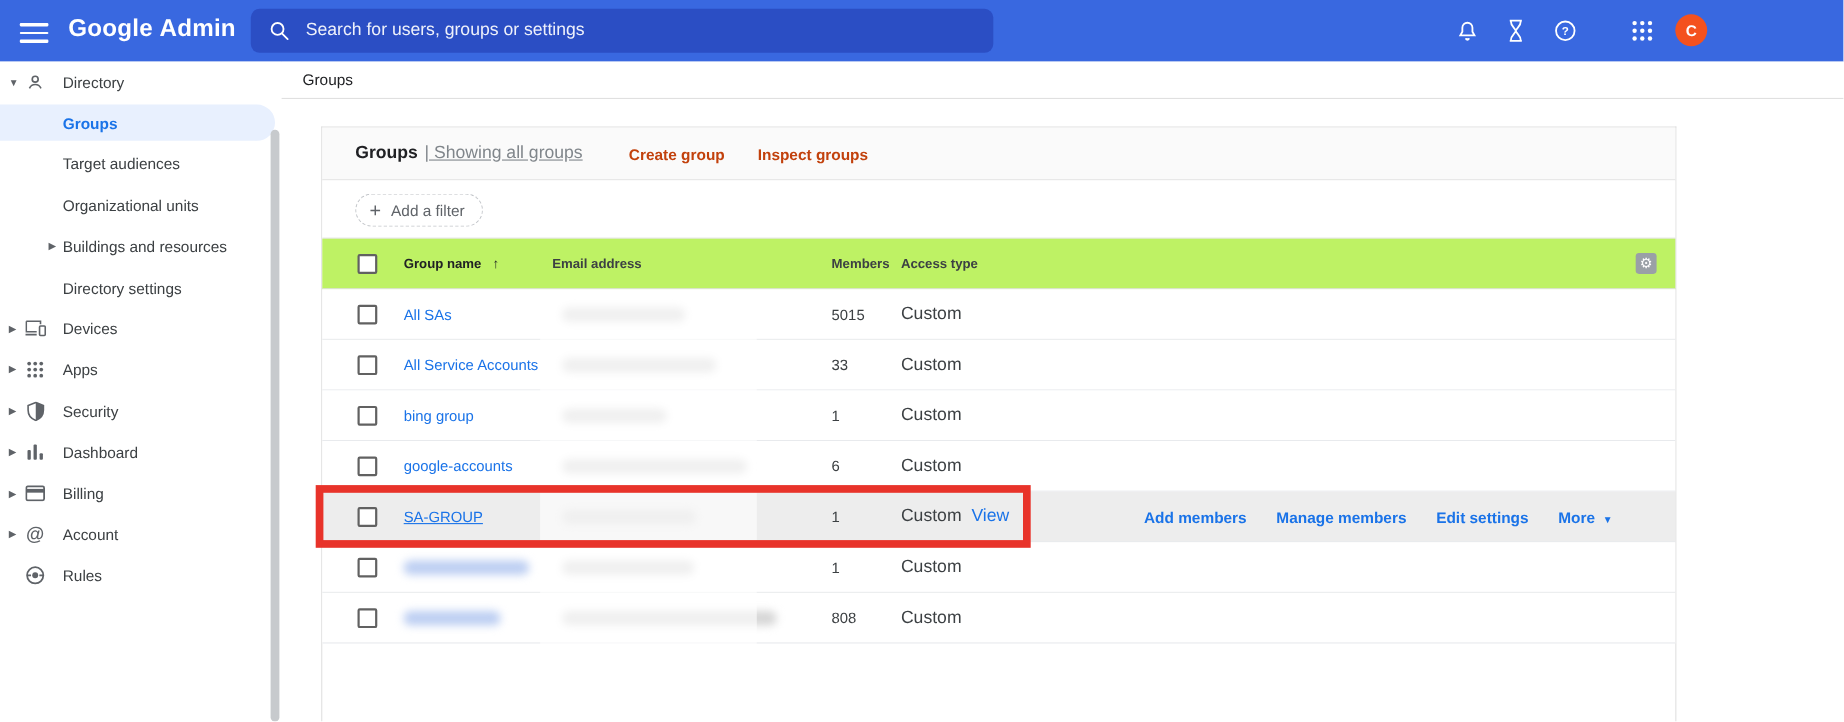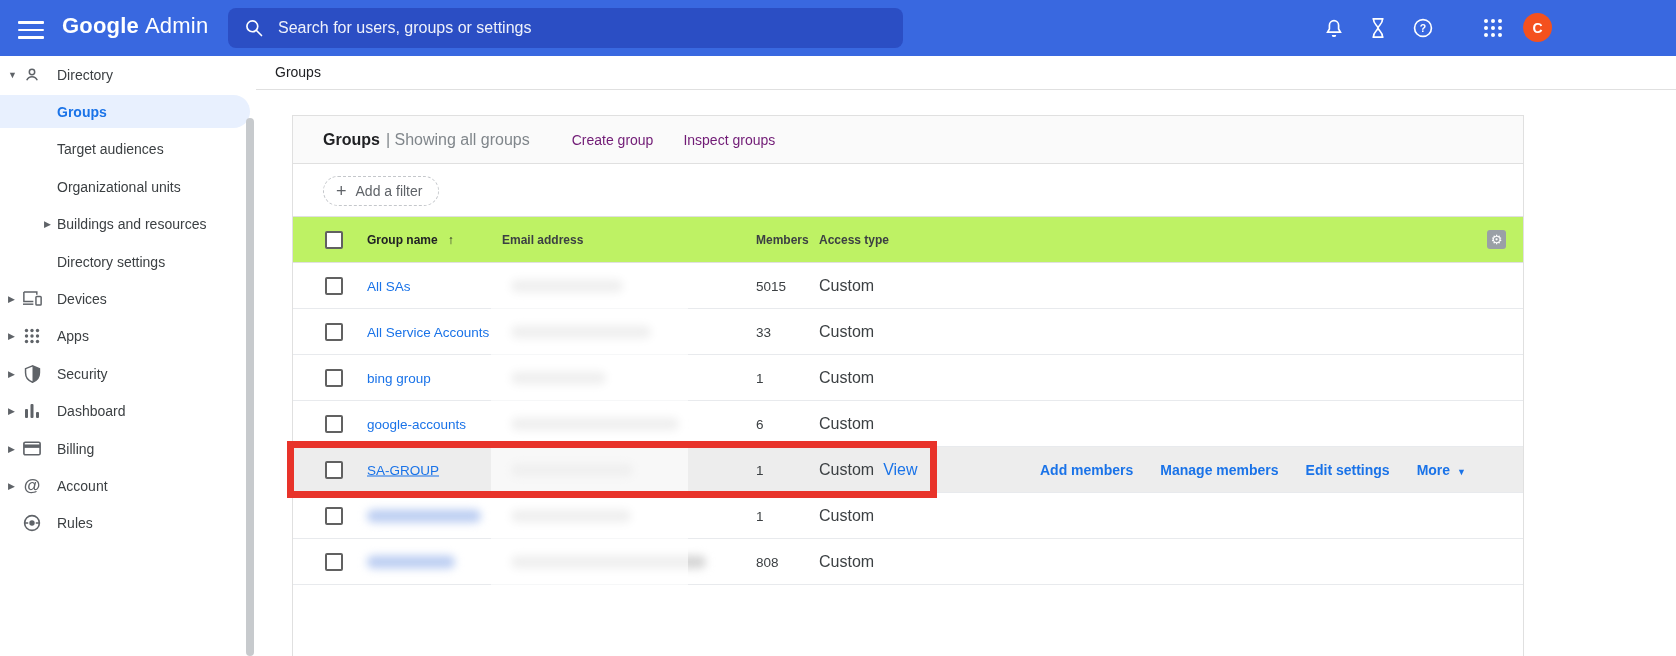--- a/index.html
+++ b/index.html
@@ -6,21 +6,21 @@
   html,body { width:1676px; height:656px; overflow:hidden; background:#fff;
     font-family:"Liberation Sans","DejaVu Sans",sans-serif; }
   .frame { position:relative; width:1676px; height:656px; background:#fff; }
 
   
   .topbar { position:absolute; left:0; top:0; width:1676px; height:56px; background:#3968E0; }
   .hamburger { position:absolute; left:18px; top:16px; width:26px; height:24px; cursor:pointer; }
   .hamburger span { display:block; width:26px; height:2.5px; background:#fff; margin:5px 0; border-radius:1px; }
   .brand { position:absolute; left:62px; top:13px; color:#fff; font-size:22px; letter-spacing:.2px; white-space:nowrap; }
   .brand .g { font-weight:700; }
-  .brand .a { font-weight:400; margin-left:6px; }
+  .brand .a { font-weight:700; margin-left:6px; }
   .searchbox { position:absolute; left:228px; top:8px; width:675px; height:40px; background:#2B4EC4; border-radius:8px; display:flex; align-items:center; }
   .search-ic { margin:0 14px 0 16px; flex:0 0 auto; }
   .searchbox input { background:transparent; border:none; outline:none; color:#fff; font-size:16px; width:560px; font-family:inherit; }
   .searchbox input::placeholder { color:rgba(255,255,255,.92); opacity:1; }
   .tb-ic { position:absolute; top:14px; width:28px; height:28px; display:flex; align-items:center; justify-content:center; cursor:pointer; }
   .avatar { position:absolute; left:1523px; top:13px; width:29px; height:29px; border-radius:50%; background:#F4511E; color:#fff; font-size:14px; font-weight:700; display:flex; align-items:center; justify-content:center; cursor:pointer; }
 
   
   .sidebar { position:absolute; left:0; top:56px; width:256px; height:600px; background:#fff; }
   .side-item { position:relative; height:37.4px; cursor:pointer; }
@@ -33,22 +33,22 @@
   .side-scrollbar { position:absolute; left:246px; top:62px; width:8px; height:538px; background:#C7CACD; border-radius:4px; }
 
   
   .main { position:absolute; left:256px; top:56px; width:1420px; height:600px; background:#fff; }
   .crumbbar { position:absolute; left:0; top:0; width:1420px; height:34px; border-bottom:1px solid #E0E0E0; }
   .crumb { position:absolute; left:19px; top:8px; font-size:14px; color:#202124; }
 
   .card { position:absolute; left:36px; top:59px; width:1232px; height:541px; border:1px solid #E0E0E0; border-bottom:none; background:#fff; }
   .card-head { position:absolute; left:0; top:0; width:100%; height:48px; background:#FAFAFA; border-bottom:1px solid #E0E0E0; display:flex; align-items:center; }
   .card-title { margin-left:30px; font-size:16px; color:#202124; font-weight:700; }
-  .card-sub { margin-left:6px; font-size:16px; color:#80868B; }
-  .head-link { margin-left:42px; font-size:14px; font-weight:400; color:#701a75; cursor:pointer; white-space:nowrap; }
+  .card-sub { margin-left:6px; font-size:16px; color:#80868B;text-decoration:underline; }
+  .head-link { margin-left:42px; font-size:14px; font-weight:700; color:#c2410c; cursor:pointer; white-space:nowrap; }
   .head-link + .head-link { margin-left:30px; }
 
   .filter-row { position:absolute; left:0; top:48px; width:100%; height:53px; background:#fff; border-bottom:1px solid #E0E0E0; }
   .filter-chip { position:absolute; left:30px; top:12px; height:30px; padding:0 16px 0 12px; border:1px dashed #C4C7CB; border-radius:16px; display:flex; align-items:center; gap:9px; color:#5F6368; font-size:14px; cursor:pointer; background:#fff; }
   .plus { font-size:18px; color:#5F6368; line-height:1; }
 
   .thead { position:absolute; left:0; top:101px; width:100%; height:46px; background:#bef264; border-bottom:1px solid #E0E0E0; }
   .th { position:absolute; top:50%; transform:translateY(-50%); font-size:12px; color:#3C4043; font-weight:700; white-space:nowrap; }
   .th.first { color:#202124; }
   .sort-arrow { font-size:12px; color:#202124; margin-left:10px; }

